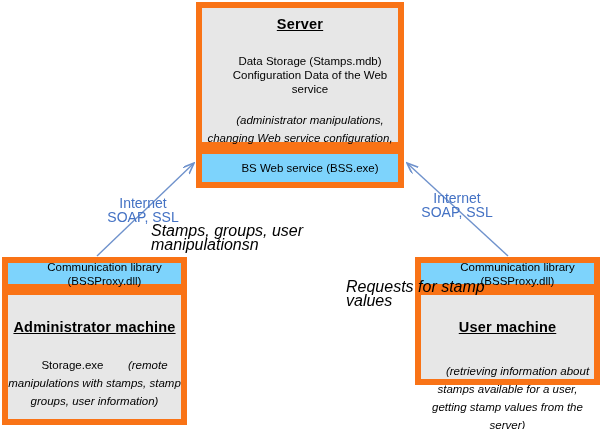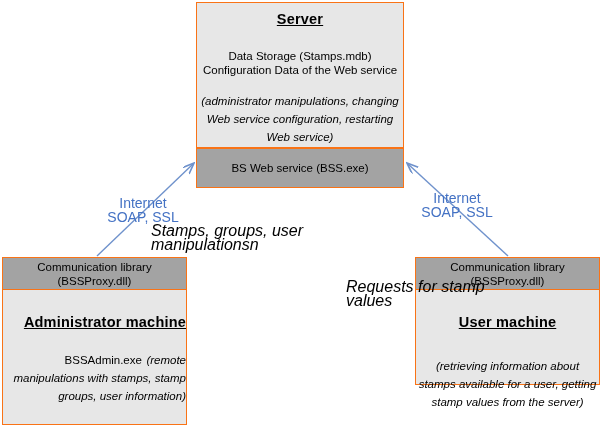--- a/index.html
+++ b/index.html
@@ -13,39 +13,40 @@
     height: 429px;
     background: #ffffff;
     font-family: "Liberation Sans", sans-serif;
     overflow: hidden;
   }
 
   
   .box {
     position: absolute;
     box-sizing: border-box;
-    border: 1px solid #f97316;
+    border: 6px solid #f97316;
     background: #e7e7e7;
     color: #000000;
     text-align: center;
   }
   .box.dark {
-    background: #a3a3a3;
+    background: #7dd3fc;
   }
 
   .box-title {
     font-weight: bold;
     font-size: 14.5px;
     text-decoration: underline;
     letter-spacing: .2px;
   }
 
   .box-text {
     font-size: 11.5px;
     line-height: 14px;
+    margin-left: 20px;
   }
   .box-text.italic { font-style: italic; }
 
   
   #server-box {
     left: 196px;
     top: 2px;
     width: 208px;
     height: 146px;
     padding-top: 8px;
@@ -73,21 +74,20 @@
     display: flex;
     align-items: center;
     justify-content: center;
   }
   #admin-machine-box {
     left: 2px;
     top: 289px;
     width: 185px;
     height: 136px;
     padding-top: 24px;
-    text-align: right;
   }
   #admin-machine-box .box-title { display: block; margin-bottom: 20px; }
 
   #user-lib-box {
     left: 415px;
     top: 257px;
     width: 185px;
     height: 33px;
     display: flex;
     align-items: center;
@@ -166,21 +166,21 @@
     <span class="box-text">BS Web service
 (BSS.exe)</span>
   </div>
 
   <div class="box dark" id="admin-lib-box">
     <span class="box-text">Communication library
 (BSSProxy.dll)</span>
   </div>
   <div class="box" id="admin-machine-box">
     <span class="box-title">Administrator machine</span>
-    <span class="box-text">BSSAdmin.exe</span>
+    <span class="box-text">Storage.exe</span>
     <span class="box-text italic">(remote manipulations with stamps,
 stamp groups, user information)</span>
   </div>
 
   <div class="box dark" id="user-lib-box">
     <span class="box-text">Communication library
 (BSSProxy.dll)</span>
   </div>
   <div class="box" id="user-machine-box">
     <span class="box-title">User machine</span>

